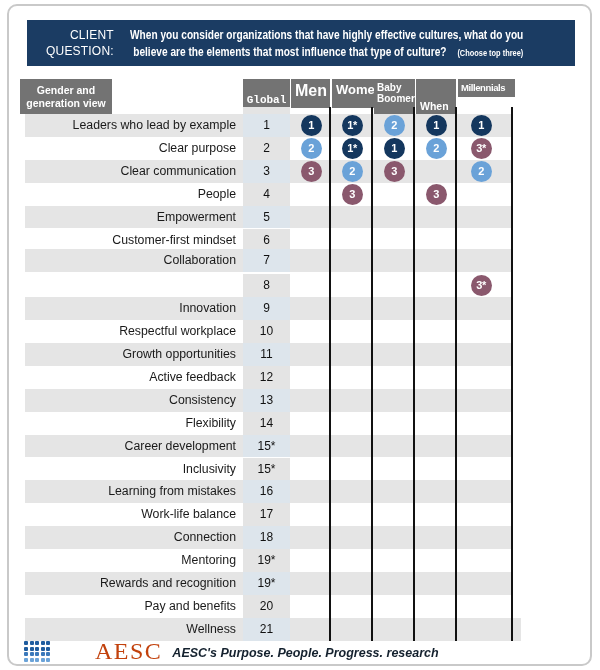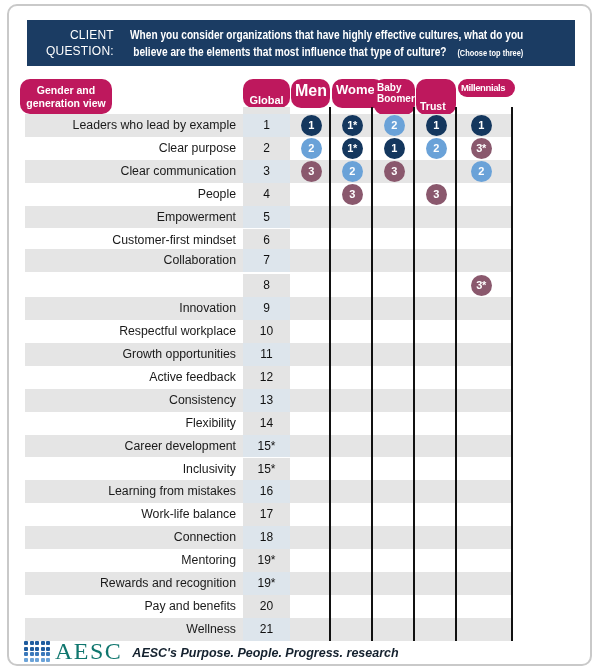--- a/index.html
+++ b/index.html
@@ -13,25 +13,25 @@
           background:#1b3c63;display:flex;align-items:stretch;text-align:right;}
   .banner-label{width:84px;color:#fff;font-size:12px;line-height:16px;
                 padding:7px 0 0 19px;letter-spacing:.2px;}
   .banner-divider{width:2px;background:#fff;}
   .banner-question{flex:1;padding:6px 0 0 16px;color:#fff;}
   .q-lines{transform:scaleX(.78);transform-origin:0 50%;white-space:nowrap;}
   .q-line{display:block;font-size:13px;font-weight:bold;line-height:17px;}
   .q-note{font-size:9.5px;font-weight:bold;margin-left:14px;}
 
   
-  .hbox{position:absolute;background:#be185d;color:#fff;font-weight:bold;box-sizing:border-box;border-radius:10px;}
+  .hbox{position:absolute;background:#737373;color:#fff;font-weight:bold;box-sizing:border-box;}
   .hbox-corner{left:20px;top:79px;width:92px;height:35px;font-size:10.5px;line-height:13px;
                display:flex;align-items:center;justify-content:center;text-align:center;flex-direction:column;}
   .hbox-global{left:243px;top:79px;width:47px;height:29px;font-size:11px;
-               display:flex;align-items:flex-end;justify-content:center;padding-bottom:2px;}
+               display:flex;align-items:flex-end;justify-content:center;padding-bottom:2px;font-family:Liberation Mono, monospace;}
   .hbox-men{left:291px;top:79px;width:39px;height:29px;font-size:16px;padding:3px 0 0 4px;}
   .hbox-women{left:332px;top:79px;width:52px;height:29px;font-size:13px;padding:3px 0 0 4px;}
   .hbox-bb{left:374px;top:79px;width:41px;height:36px;font-size:10px;line-height:11px;padding:3px 0 0 3px;}
   .hbox-genx{left:416px;top:79px;width:40px;height:36px;font-size:10.5px;
              display:flex;align-items:flex-end;padding:0 0 3px 4px;}
   .hbox-mill{left:458px;top:79px;width:57px;height:18px;font-size:9.5px;letter-spacing:-.4px;padding:3px 0 0 3px;}
 
   
   .global-strip{position:absolute;left:243px;top:107px;width:47px;height:8px;background:#e4e4e4;}
   .row{position:absolute;left:25px;width:488px;height:22.9px;}
@@ -44,22 +44,22 @@
   .circle{position:absolute;top:1px;width:21px;height:21px;border-radius:50%;
           color:#fff;font-size:11px;font-weight:bold;line-height:21px;text-align:center;
           letter-spacing:-.5px;}
   .vline{position:absolute;top:107px;height:534px;width:2px;background:#111;}
   .vl1{left:329px;} .vl2{left:371px;} .vl3{left:413px;} .vl4{left:455px;} .vl5{left:511px;}
 
   
   .footer{position:absolute;left:24px;top:638px;height:26px;display:flex;align-items:center;}
   .logo-dots{width:26px;height:20px;display:flex;flex-wrap:wrap;gap:1.5px;margin-right:5px;}
   .logo-dots i{width:4px;height:4px;border-radius:1px;display:block;}
-  .logo-text{font-family:"Liberation Serif",serif;font-size:24px;color:#0f766e;
-             letter-spacing:1.5px;line-height:26px;}
+  .logo-text{font-family:"Liberation Serif",serif;font-size:24px;color:#c2410c;
+             letter-spacing:1.5px;line-height:26px;margin-left:40px;}
   .tagline{font-size:12.5px;font-style:italic;font-weight:600;color:#14212e;margin-left:10px;
            padding-top:4px;}
 </style>
 </head>
 <body>
 
 <div class="page">
   <div class="frame"></div>
 
   <div class="banner">
@@ -77,21 +77,21 @@
   </div>
 
   <div class="hbox hbox-corner">
     <span>Gender and</span>
     <span>generation view</span>
   </div>
   <div class="hbox hbox-global">Global</div>
   <div class="hbox hbox-men">Men</div>
   <div class="hbox hbox-women">Women</div>
   <div class="hbox hbox-bb">Baby Boomers</div>
-  <div class="hbox hbox-genx">Trust</div>
+  <div class="hbox hbox-genx">When</div>
   <div class="hbox hbox-mill">Millennials</div>
 
   <div class="global-strip"></div>
   <div>
       <div class="row stripe" style="top: 114px;">
     <div class="row-label">Leaders who lead by example</div>
     <div class="global-cell">1</div>
   <span class="circle" style="left: 275.5px; background: rgb(20, 55, 94);">1</span>
         <span class="circle" style="left: 316.5px; background: rgb(20, 55, 94);">1*</span>
         <span class="circle" style="left: 358.5px; background: rgb(106, 162, 216);">2</span>
@@ -186,21 +186,21 @@
     <div class="global-cell">19*</div>
   </div>
       <div class="row stripe" style="top: 572px;">
     <div class="row-label">Rewards and recognition</div>
     <div class="global-cell">19*</div>
   </div>
       <div class="row" style="top: 594.9px;">
     <div class="row-label">Pay and benefits</div>
     <div class="global-cell">20</div>
   </div>
-      <div class="row stripe" style="top: 617.8px;">
+      <div class="row stripe" style="top: 617.8px; padding-left: 8px;">
     <div class="row-label">Wellness</div>
     <div class="global-cell">21</div>
   </div>
     </div>
   <div class="vline vl1"></div>
   <div class="vline vl2"></div>
   <div class="vline vl3"></div>
   <div class="vline vl4"></div>
   <div class="vline vl5"></div>
 

